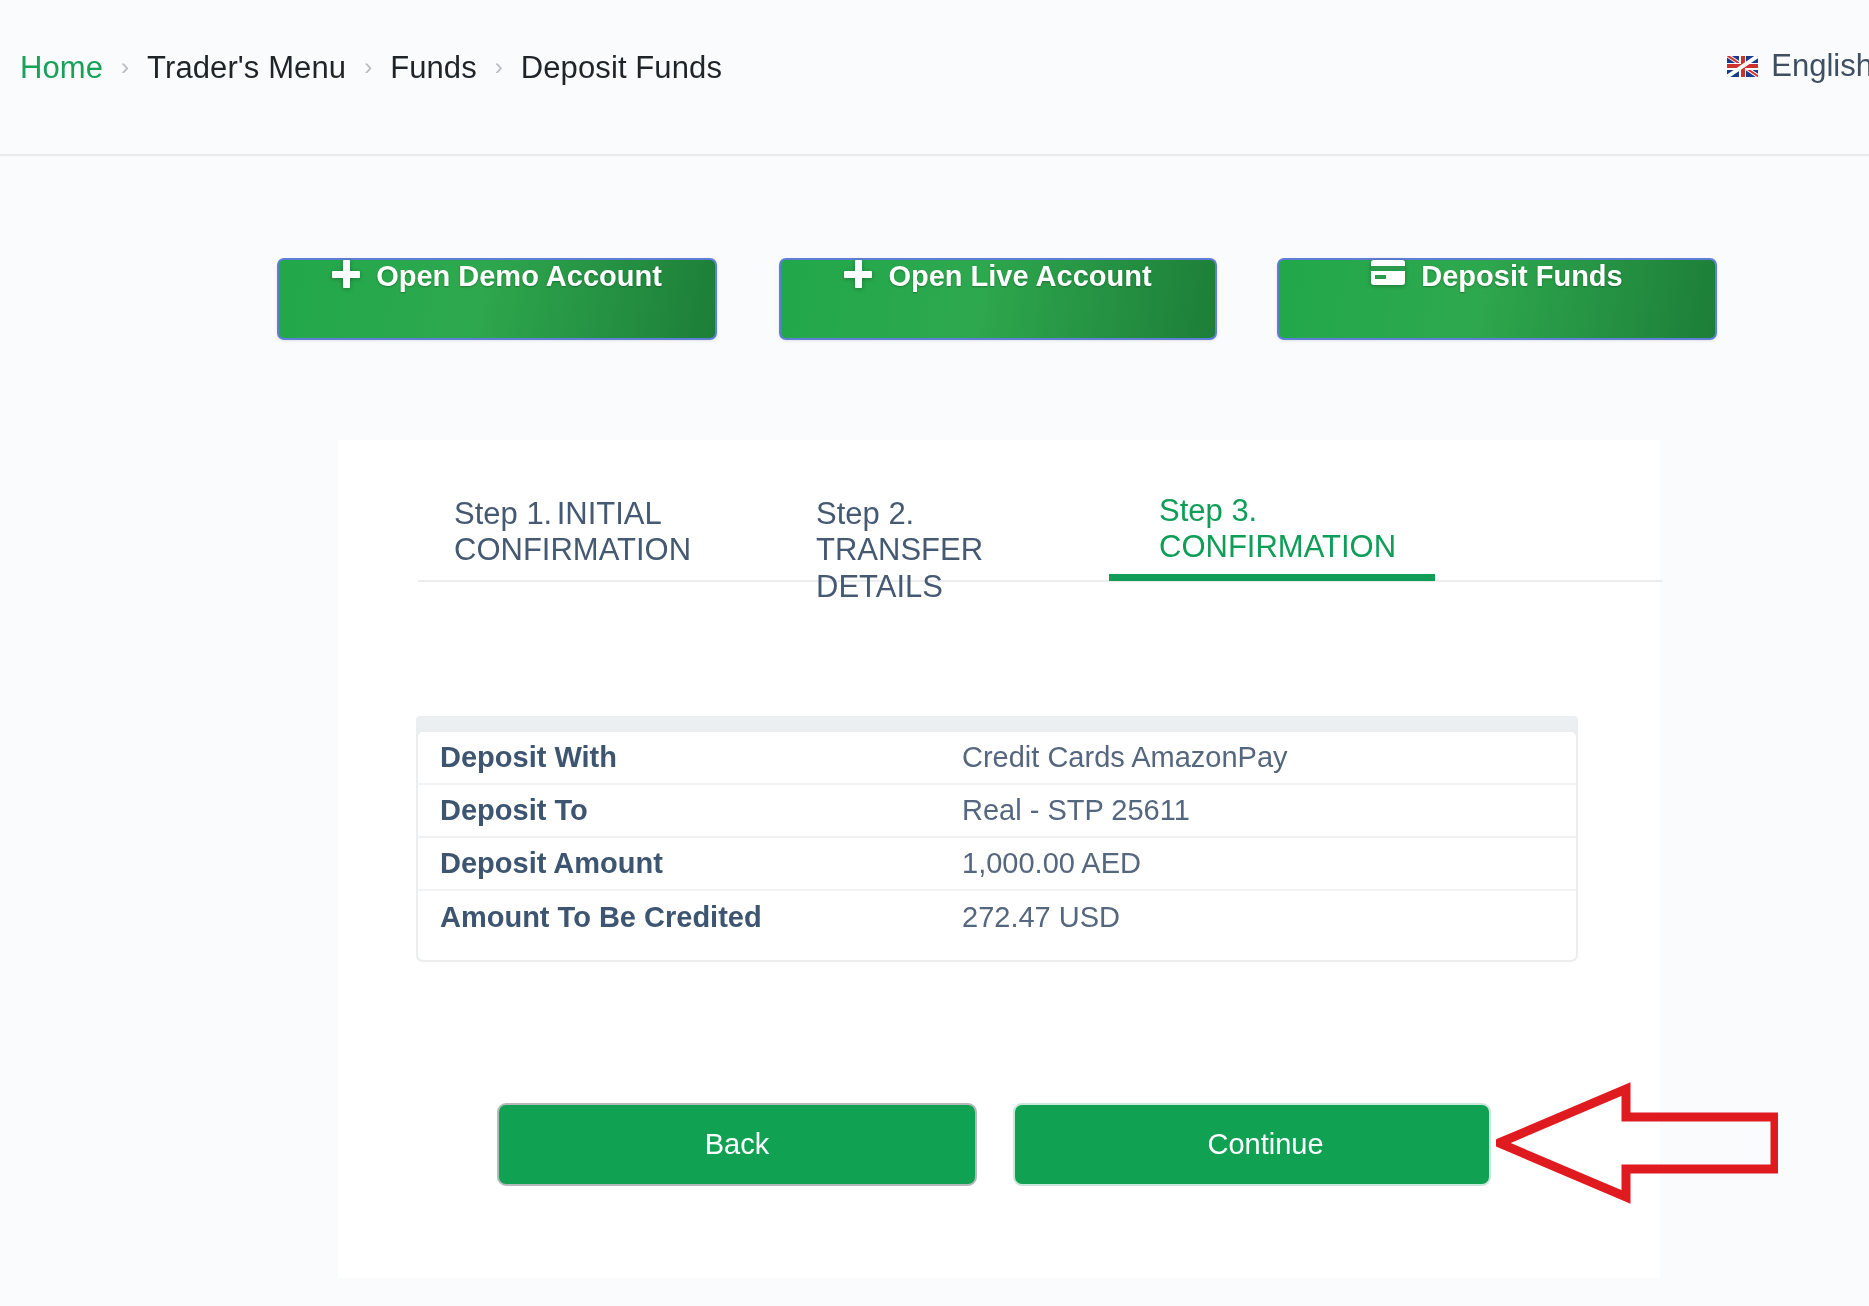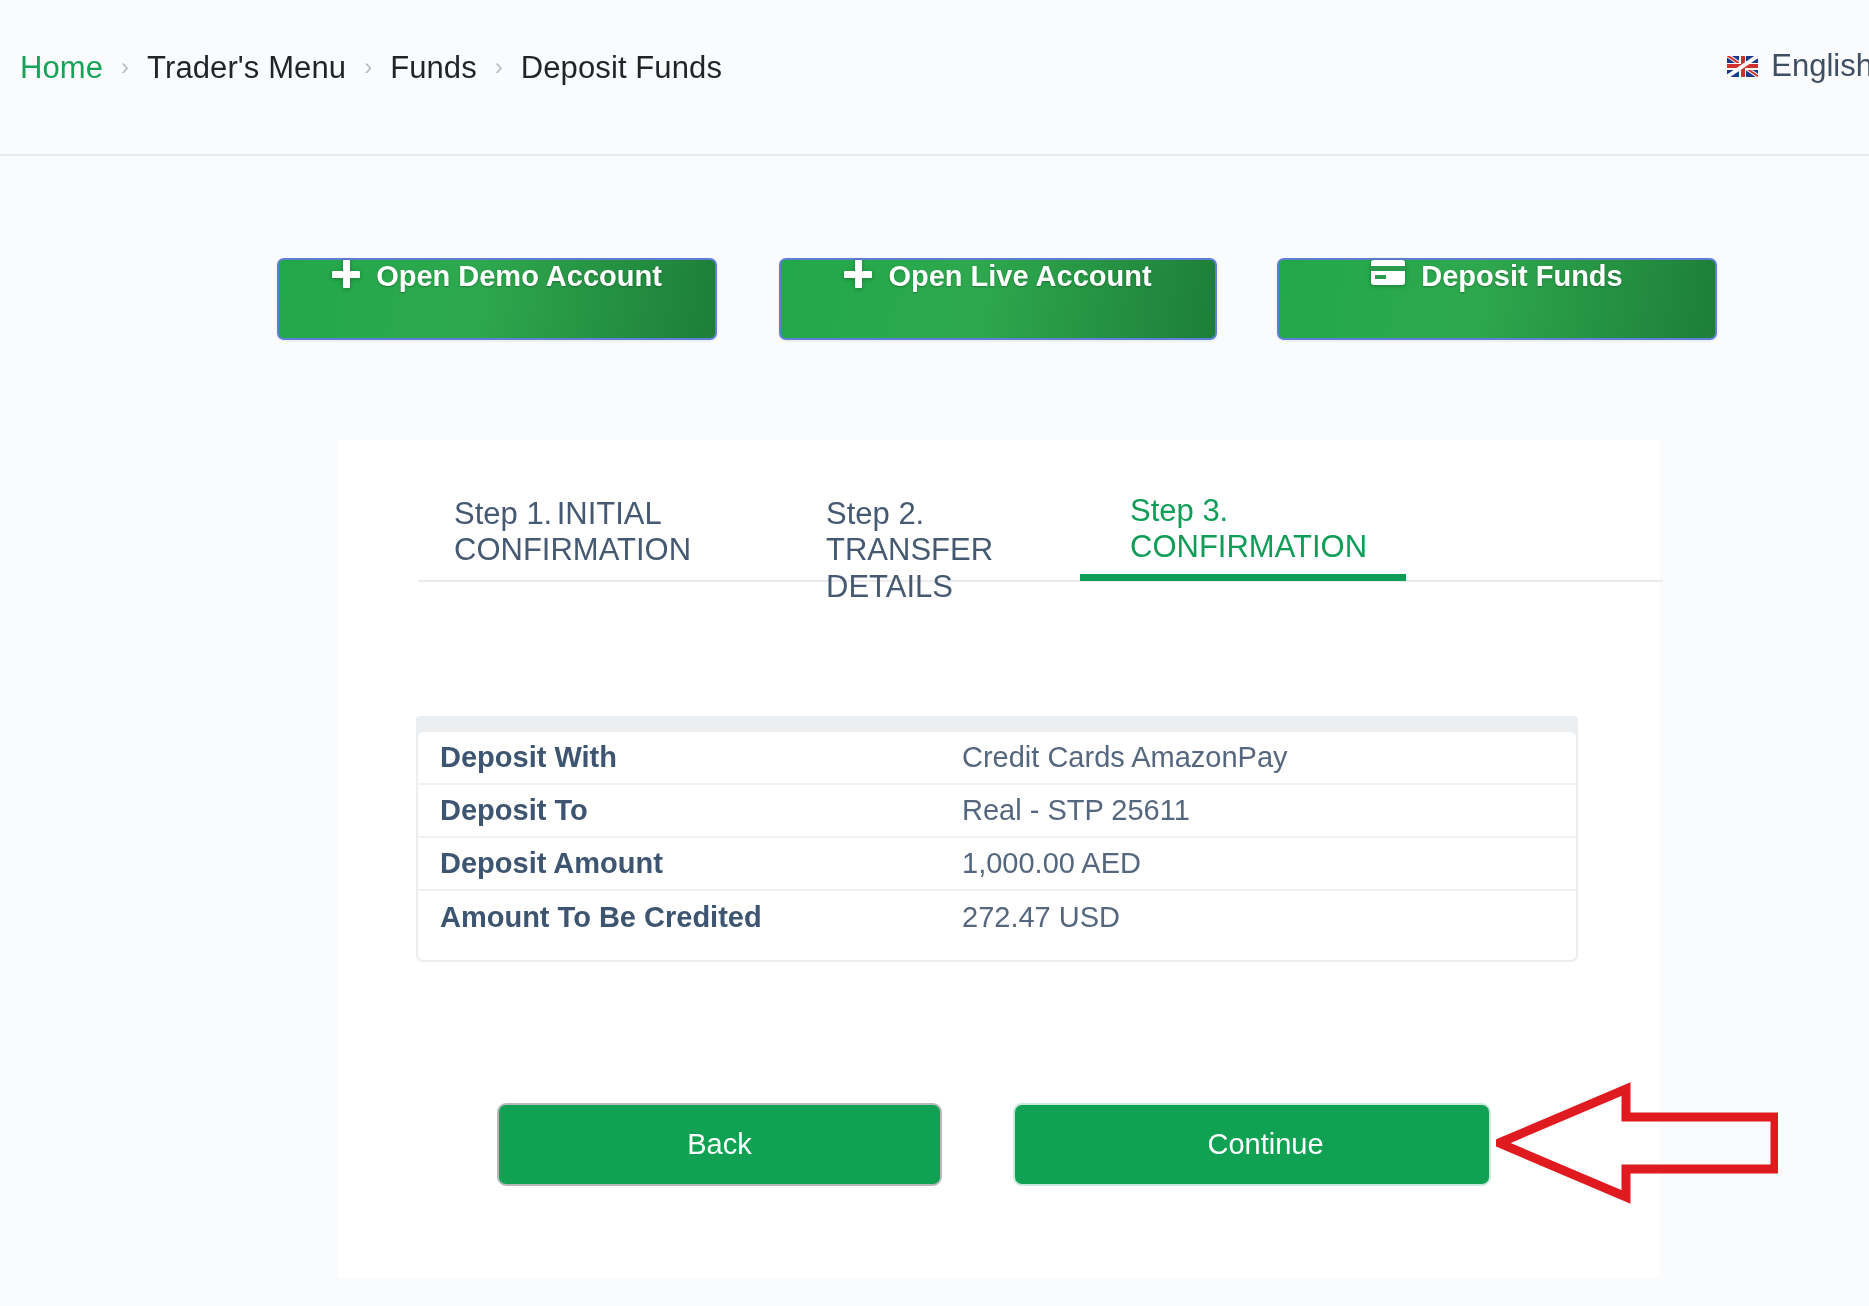--- a/index.html
+++ b/index.html
@@ -188,23 +188,23 @@
   }
   .tab {
     position: absolute;
     top: 0;
     cursor: pointer;
     line-height: 1.17;
   }
   .tab .t-step { font-size: 31px; }
   .tab .t-name { font-size: 31px; }
   .tab-inactive { color: #455a72; }
-  .tab-active   { color: #0f9d58; }
+  .tab-active   { color: #0f9d58; margin-left: 29px; }
   #tab-1 { left: 36px;  top: 56px;  width: 270px; }
-  #tab-2 { left: 408px; top: 56px;  width: 260px; }
+  #tab-2 { left: 398px; top: 56px;  width: 260px; }
   #tab-3 { left: 712px; top: 53px;  width: 240px; }
   #tab-3 .tab-bar {
     position: absolute;
     left: -50px;
     top: 81px;
     width: 326px;
     height: 7px;
     background: #0f9d58;
   }
 
@@ -256,21 +256,21 @@
     border-radius: 9px;
     border: 2px solid #b6b9bc;
     background: #11a153;
     color: #ffffff;
     font-size: 29px;
     display: flex;
     align-items: center;
     justify-content: center;
     cursor: pointer;
   }
-  #btn-back { left: 497px; top: 1103px; width: 445px; }
+  #btn-back { left: 497px; top: 1103px; width: 480px; }
   #btn-continue { left: 1013px; top: 1103px; width: 478px; border-color: #c9e8dc; padding-left: 27px; }
 
   
   .arrow-annot {
     position: absolute;
     left: 1496px;
     top: 1079px;
     width: 282px;
     height: 128px;
     pointer-events: none;

